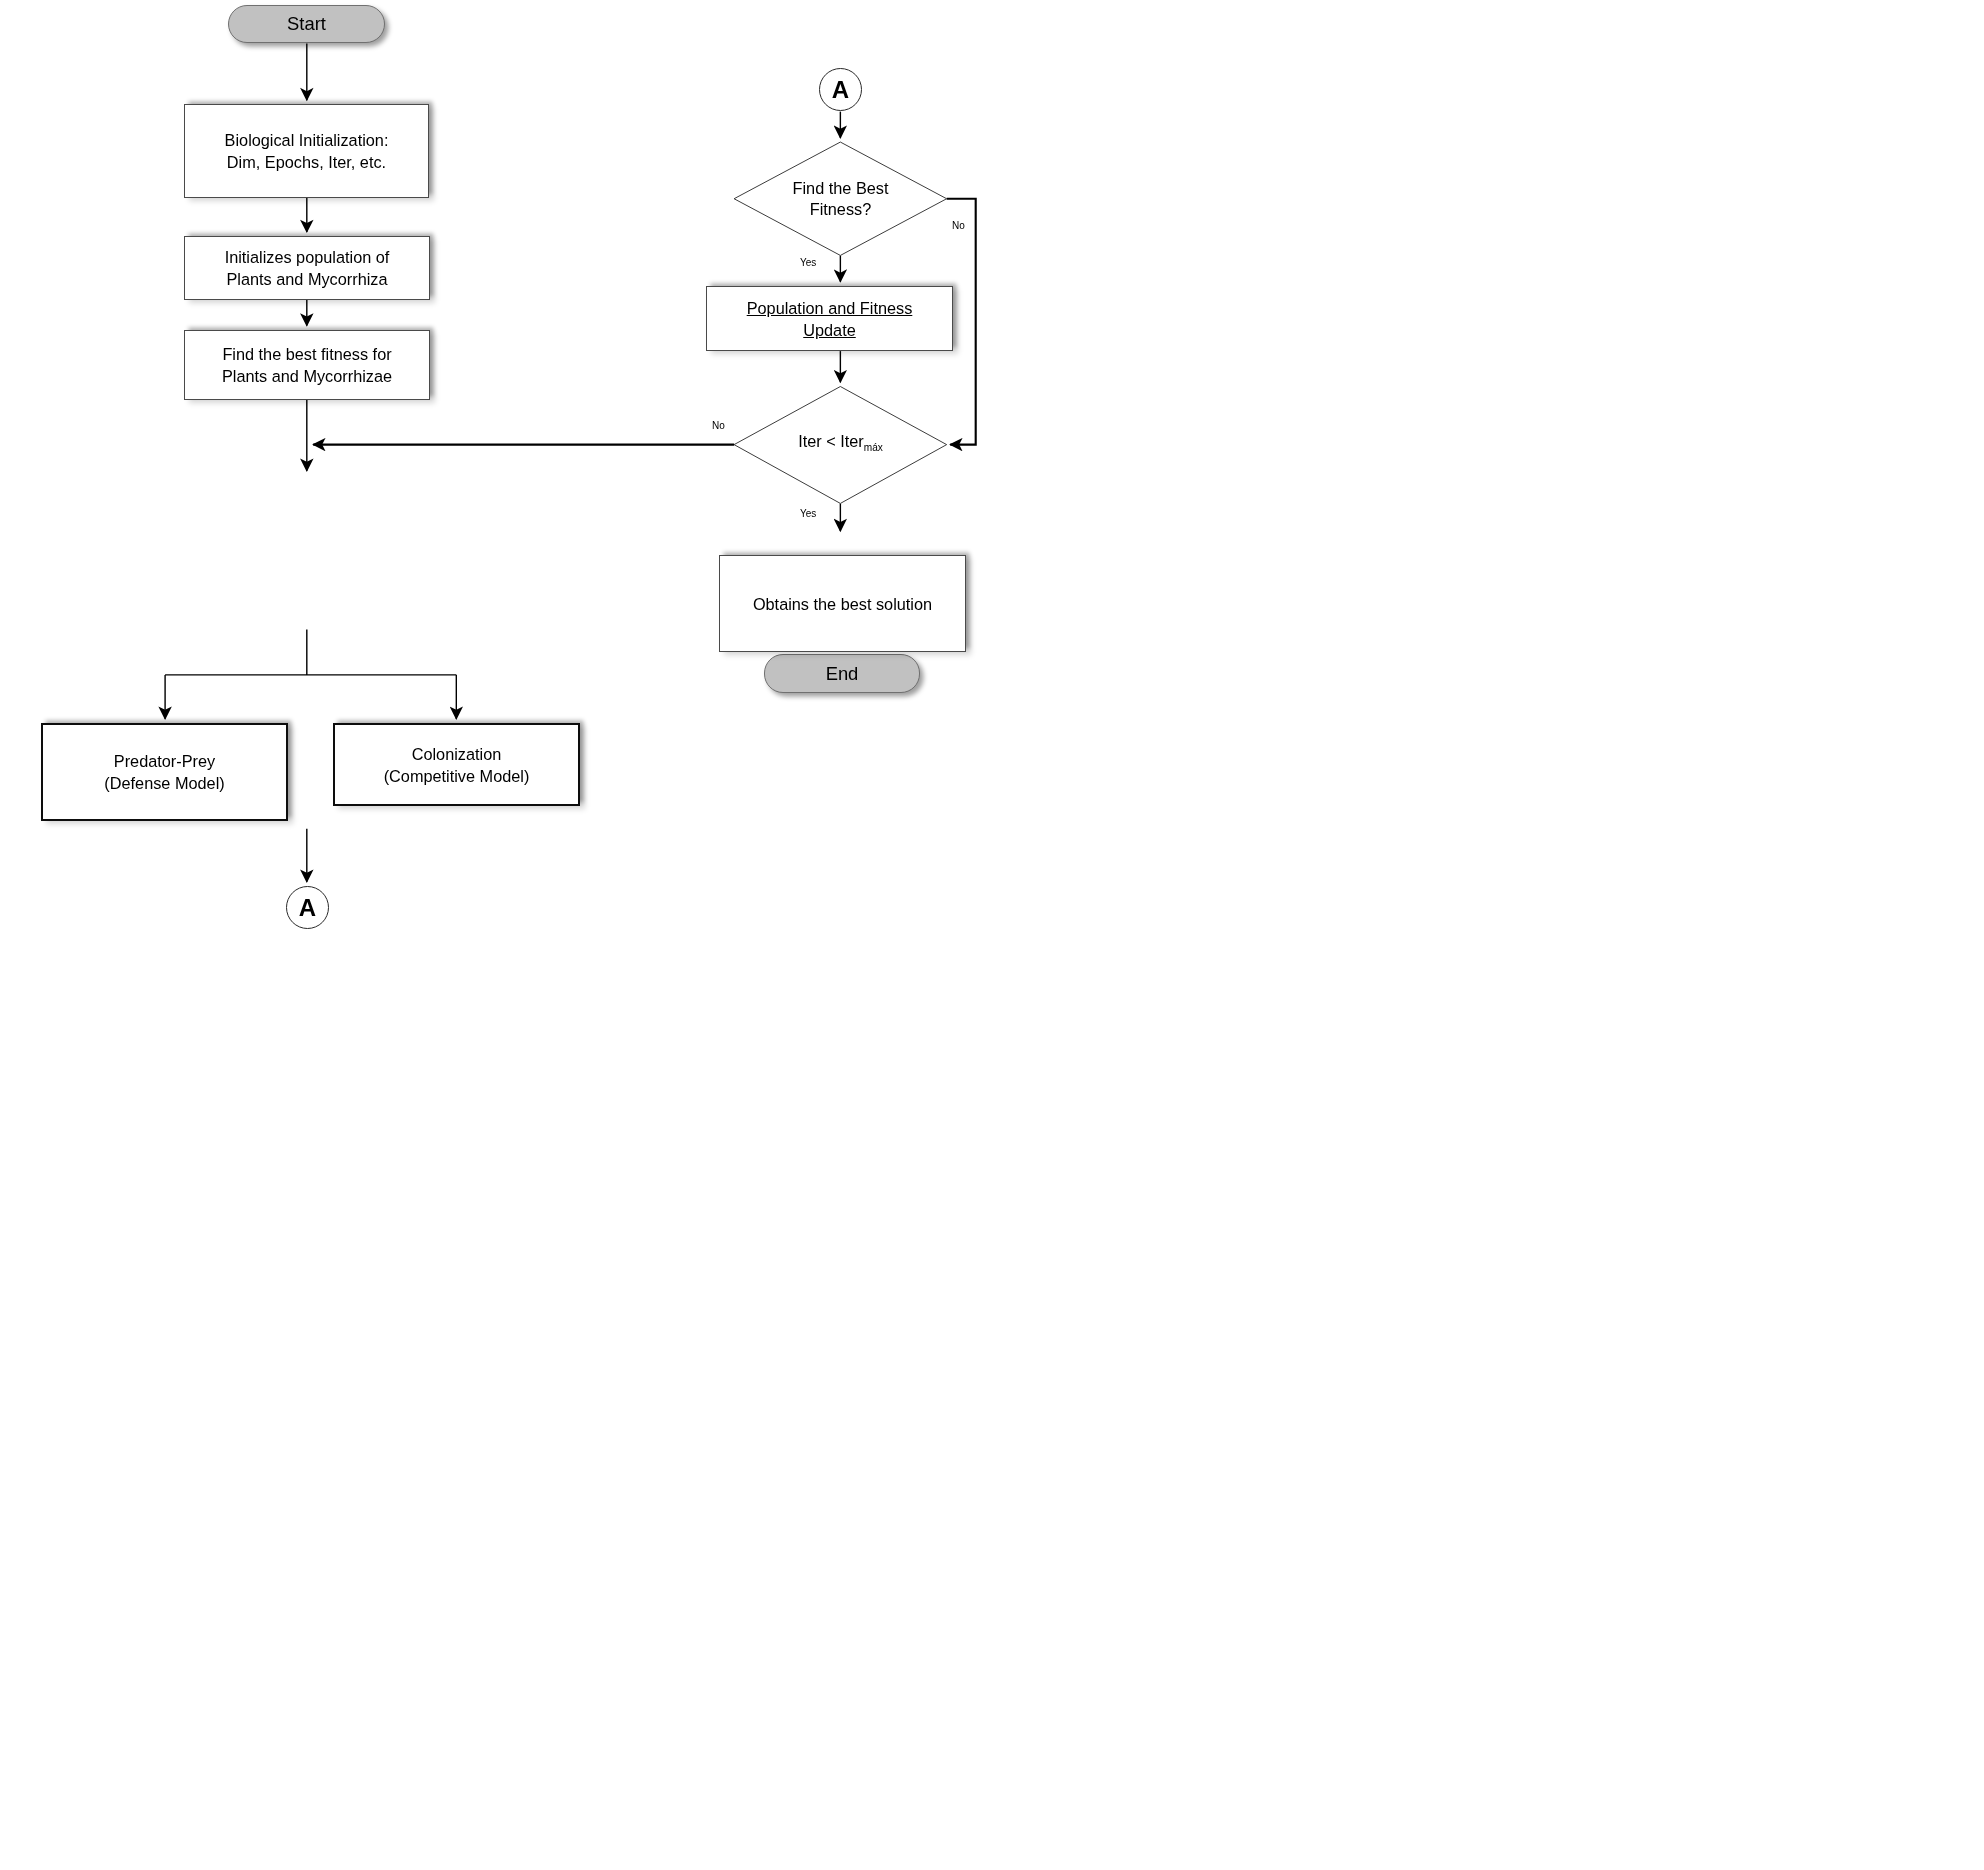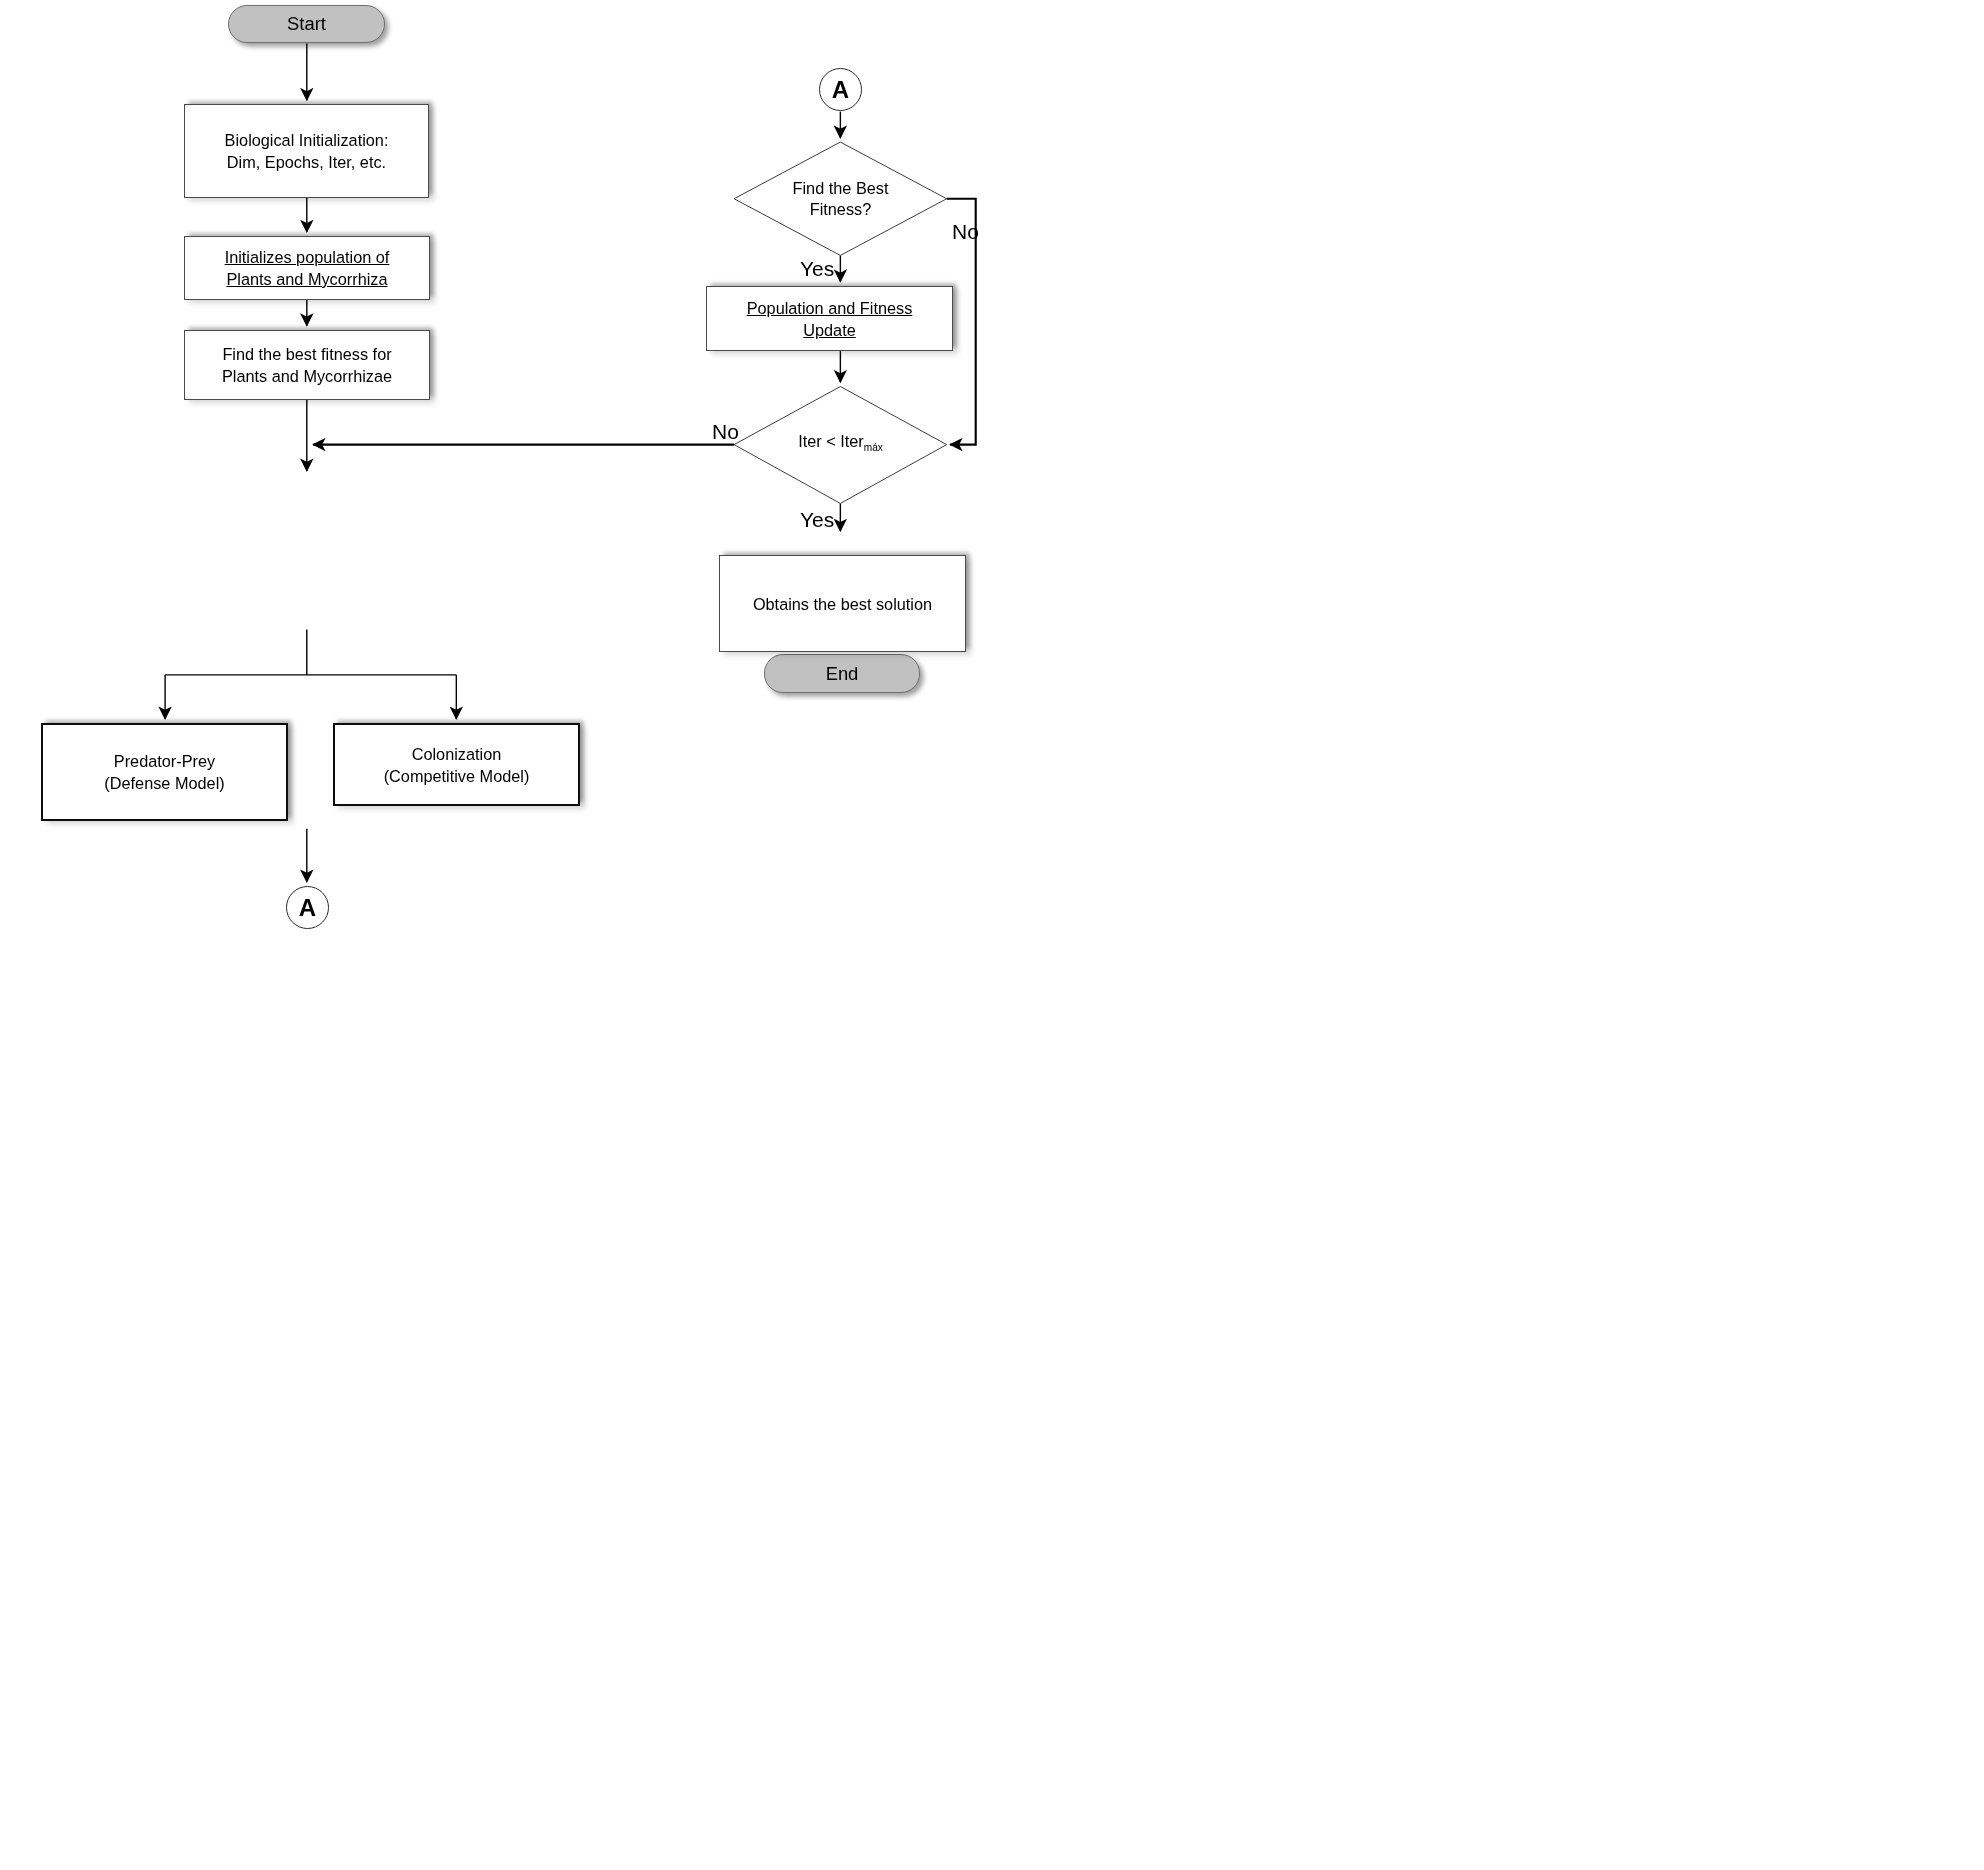--- a/index.html
+++ b/index.html
@@ -10,21 +10,21 @@
   .procbox{background:#fff;border:1.1px solid #4a4a4a;font-size:16.3px;line-height:22px;
            box-shadow:4.3px -3.5px 4.3px rgba(0,0,0,0.30), 5px 2.8px 5.7px rgba(0,0,0,0.16);}
   .thickbox{background:#fff;border:2.1px solid #0d0d0d;font-size:16.3px;line-height:22px;
            box-shadow:4.3px -3.5px 4.3px rgba(0,0,0,0.30), 5px 2.8px 5.7px rgba(0,0,0,0.16);}
   .terminal{background:#c1c1c1;border:1px solid #707070;border-radius:19px;font-size:18.4px;
            box-shadow:3.5px 3.5px 5px rgba(0,0,0,0.38);}
   .groupbox{border:1.3px dashed #0d0d0d;background:transparent;justify-content:flex-start;z-index:1;}
   .grouptitle{font-size:21px;font-weight:bold;margin-top:18.4px;}
   .diamondtext{background:transparent;font-size:16.3px;line-height:21px;z-index:2;}
   .connector{background:#fff;border:0.9px solid #2a2a2a;border-radius:50%;font-size:24px;font-weight:bold;}
-  .edgelabel{position:absolute;z-index:2;font-size:21px;background:transparent;}
+  .edgelabel{position:absolute;z-index:2;font-size:10px;background:transparent;}
   sub.mx{font-size:0.62em;}
 </style>
 </head>
 <body>
 
 <div id="canvas">
 
   <svg class="wires" width="992" height="936" viewBox="0 0 1400 1320">
     <defs>
       <marker id="arw" markerUnits="userSpaceOnUse" markerWidth="21" markerHeight="19" viewBox="0 0 10 10" refX="9.2" refY="5" orient="auto">
@@ -63,21 +63,21 @@
     <span>Start</span>
   </div>
   <div class="node terminal" style="left:764px;top:654px;width:156px;height:39px;">
     <span>End</span>
   </div>
 
   <div class="node procbox" style="left:184px;top:104px;width:245px;height:94px;">
     <span>Biological Initialization:</span>
     <span>Dim, Epochs, Iter, etc.</span>
   </div>
-  <div class="node procbox" style="left:184px;top:236px;width:246px;height:64px;text-decoration:underline;">
+  <div class="node procbox" style="left:184px;top:236px;width:246px;height:64px;">
     <span>Initializes population of</span>
     <span>Plants and Mycorrhiza</span>
   </div>
   <div class="node procbox" style="left:184px;top:330px;width:246px;height:70px;">
     <span>Find the best fitness for</span>
     <span>Plants and Mycorrhizae</span>
   </div>
 
   <div class="node thickbox" style="left:41px;top:723px;width:247px;height:98px;">
     <span>Predator-Prey</span>

